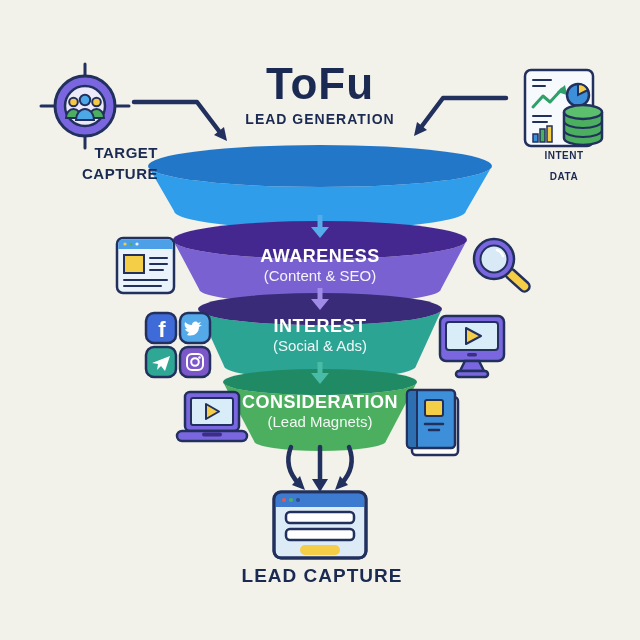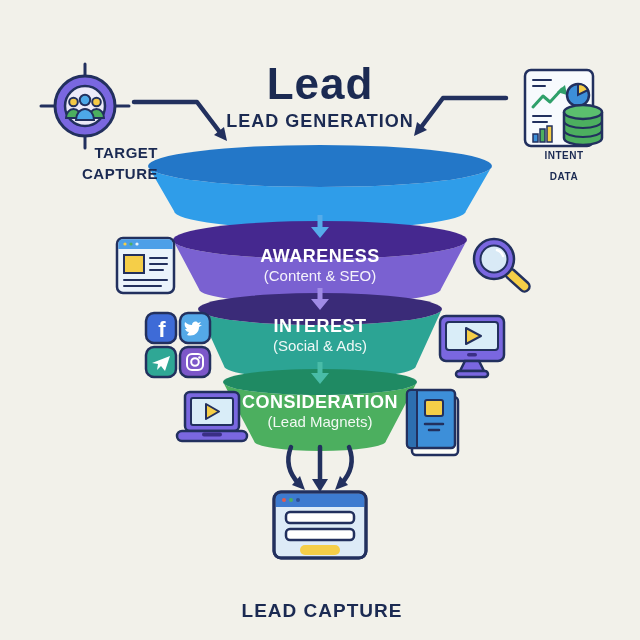--- a/index.html
+++ b/index.html
@@ -1,24 +1,24 @@
 <!DOCTYPE html>
 <html><head>
 <meta charset="utf-8">
 <style>
   html,body{margin:0;padding:0;background:#F2F1EA;}
   .canvas{position:relative;width:640px;height:640px;background:#F2F1EA;overflow:hidden;
           font-family:"Liberation Sans",sans-serif;color:#1B2A52;}
   .abs{position:absolute;}
   .label{font-weight:bold;color:#1B2A52;text-align:center;}
   .title-main{left:0;right:0;top:62px;font-size:44px;line-height:1;letter-spacing:1px;}
-  .title-sub{left:0;right:0;top:111px;font-size:18px;letter-spacing:1px;}
+  .title-sub{left:0;right:0;top:111px;font-size:14px;letter-spacing:1px;}
   .src-left{left:12px;top:142px;width:146px;font-size:15px;line-height:21px;letter-spacing:.5px;text-align:right;}
   .src-right{left:494px;top:145px;width:140px;font-size:10px;line-height:21px;letter-spacing:.5px;}
-  .lead-capture{left:4px;right:0;top:565px;font-size:19px;letter-spacing:1px;margin-top:35px;}
+  .lead-capture{left:4px;right:0;top:565px;font-size:19px;letter-spacing:1px;}
   svg{position:absolute;left:0;top:0;}
   svg text{font-family:"Liberation Sans",sans-serif;}
   .stage-name{font-size:18px;font-weight:bold;fill:#ffffff;letter-spacing:.5px;}
   .stage-detail{font-size:15px;fill:#ffffff;opacity:.92;}
 </style>
 </head>
 <body>
 
 <div class="canvas">
 
@@ -181,21 +181,21 @@
     <g>
       <rect x="412" y="397" width="46" height="58" rx="4" fill="#FDFDF8" stroke="#22305E" stroke-width="2.5"></rect>
       <rect x="407" y="390" width="48" height="58" rx="4" fill="#3D8FD9" stroke="#22305E" stroke-width="2.5"></rect>
       <path d="M411 390 h6 v58 h-6 a4 4 0 0 1 -4 -4 v-50 a4 4 0 0 1 4 -4 z" fill="#2D6FB0" stroke="#22305E" stroke-width="2"></path>
       <rect x="425" y="400" width="18" height="16" rx="2" fill="#F5CE48" stroke="#22305E" stroke-width="2"></rect>
       <line x1="425" y1="424" x2="443" y2="424" stroke="#22305E" stroke-width="2.5" stroke-linecap="round"></line>
       <line x1="429" y1="430" x2="439" y2="430" stroke="#22305E" stroke-width="2.5" stroke-linecap="round"></line>
     </g>
   </svg>
 
-  <div class="abs label title-main">Lead</div>
+  <div class="abs label title-main">ToFu</div>
   <div class="abs label title-sub">LEAD GENERATION</div>
 
   <div class="abs label src-left">
     <div>TARGET</div>
     <div>CAPTURE</div>
   </div>
 
   <div class="abs label src-right">
     <div>INTENT</div>
     <div>DATA</div>

